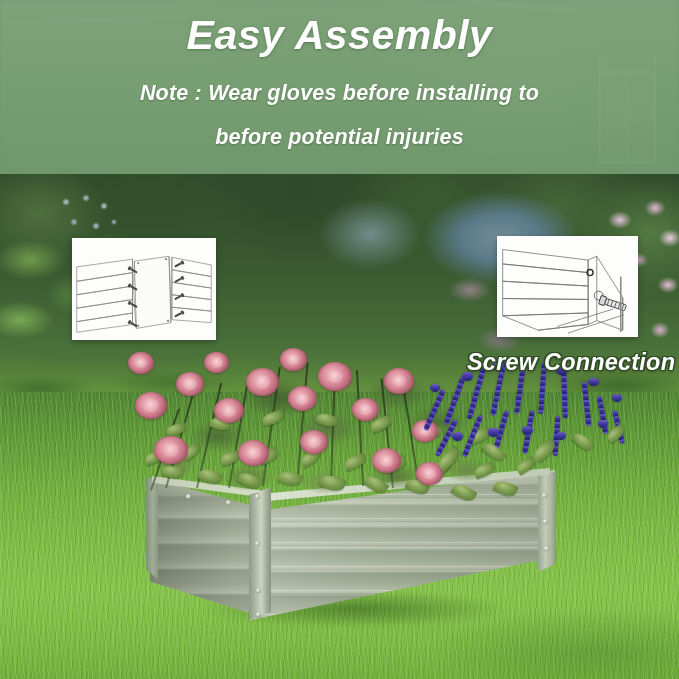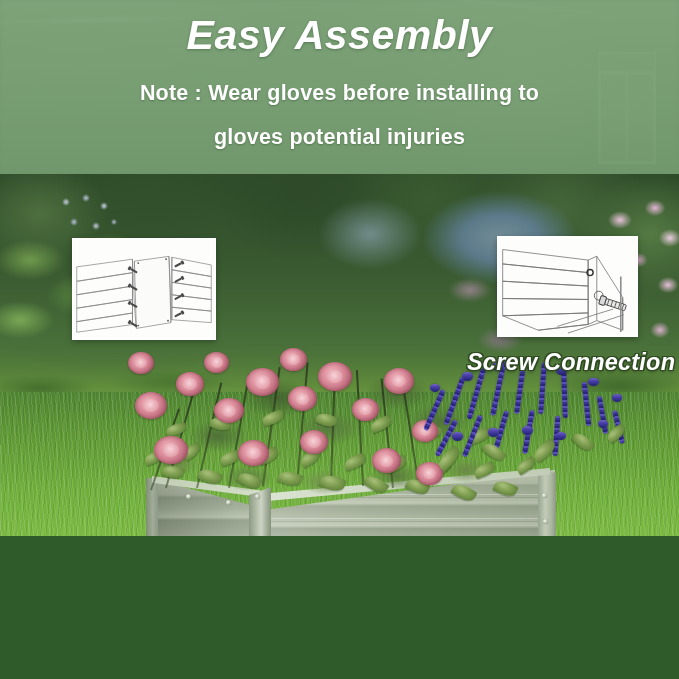--- a/index.html
+++ b/index.html
@@ -4,21 +4,21 @@
 <title>Easy Assembly</title>
 <style>
   * { margin:0; padding:0; box-sizing:border-box; }
   html, body {
     width:679px; height:679px;
     font-family:"Liberation Sans", sans-serif;
     overflow:hidden; background:#2f5a2a;
   }
   #stage {
     position:relative;
-    width:679px; height:536px;
+    width:679px; height:679px;
     overflow:hidden;
   }
 
   
   .scene { position:absolute; inset:0; overflow:hidden; }
 
   
   .bg-base {
     position:absolute; left:0; top:0; width:679px; height:679px;
     background:
@@ -326,21 +326,21 @@
     display:flex; flex-direction:column; align-items:center;
     color:#ffffff; text-align:center;
   }
   .title {
     margin-top:12px;
     font-size:41px; font-weight:bold; font-style:italic;
     letter-spacing:.5px; line-height:1.15;
     text-shadow:0 1px 3px rgba(40,70,35,.45);
   }
   .note-line {
-    font-size:21.5px; font-weight:bold; 
+    font-size:21.5px; font-weight:bold; font-style:italic;
     line-height:1.0; letter-spacing:.2px;
     text-shadow:0 1px 2px rgba(40,70,35,.40);
   }
   .note-1 { margin-top:24px; }
   .note-2 { margin-top:22px; }
 
   
   .inset {
     position:absolute;
     background:#fbfbfa;
@@ -509,21 +509,21 @@
     <div class="header-photo"></div>
     <div class="header-shed-top"></div>
     <div class="header-shed"></div>
     <div class="header-streak"></div>
     <div class="header-streak2"></div>
     <div class="header-wash"></div>
 
     <div class="header-text">
       <div class="title">Easy Assembly</div>
       <div class="note-line note-1">Note : Wear gloves before installing to</div>
-      <div class="note-line note-2">gloves potential injuries</div>
+      <div class="note-line note-2">before potential injuries</div>
     </div>
   </div>
 
   <div class="inset" style="left:72px; top:238px; width:144px; height:102px;">
     <svg viewBox="0 0 144 102">
       <rect x="0" y="0" width="144" height="102" fill="#fdfdfc"></rect>
       <g stroke="#7d7d7d" stroke-width="0.7" fill="none" stroke-linejoin="round">
 
         <path d="M2 28 L60 20 L60 34 L2 43 Z"></path>
         <path d="M2 43 L60 34 L60 48 L2 57 Z"></path>

